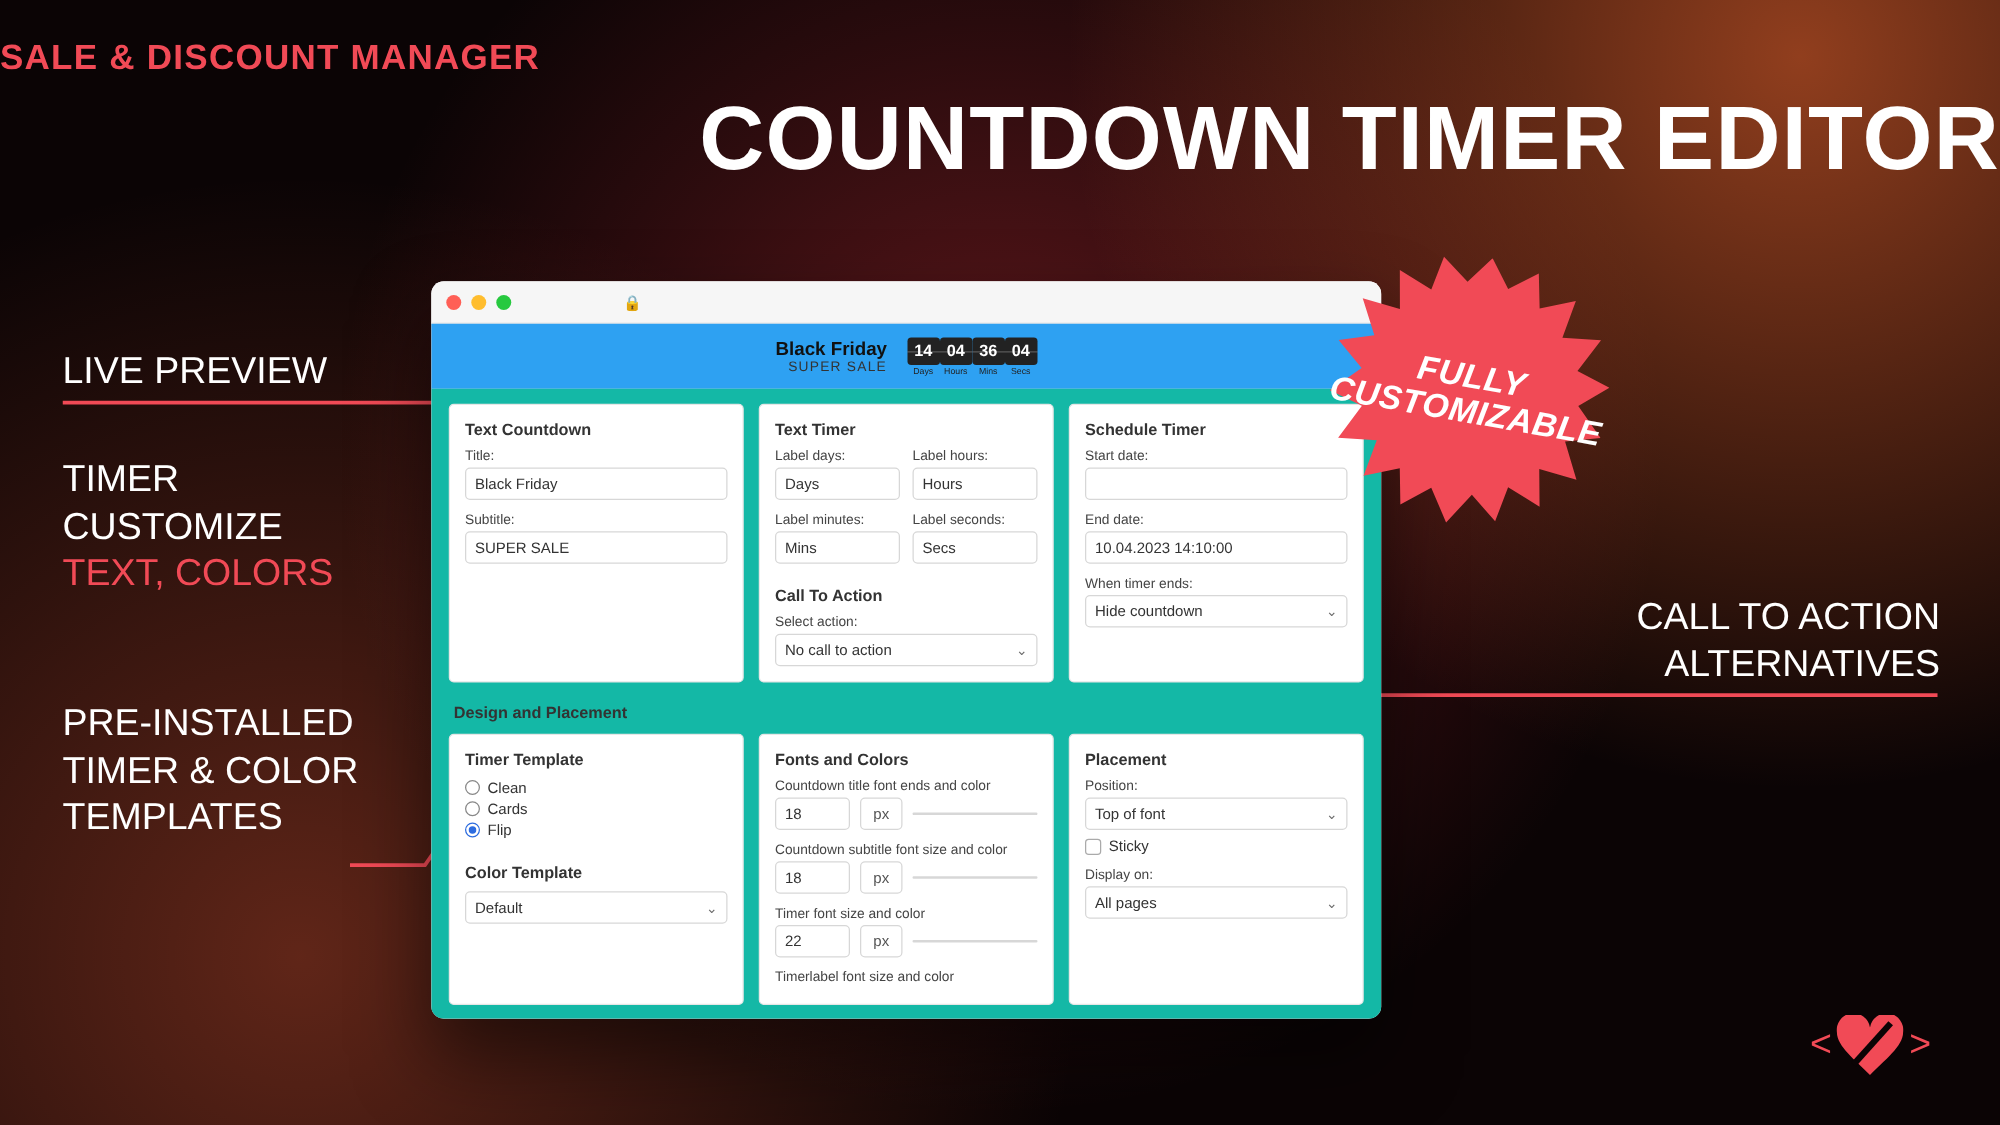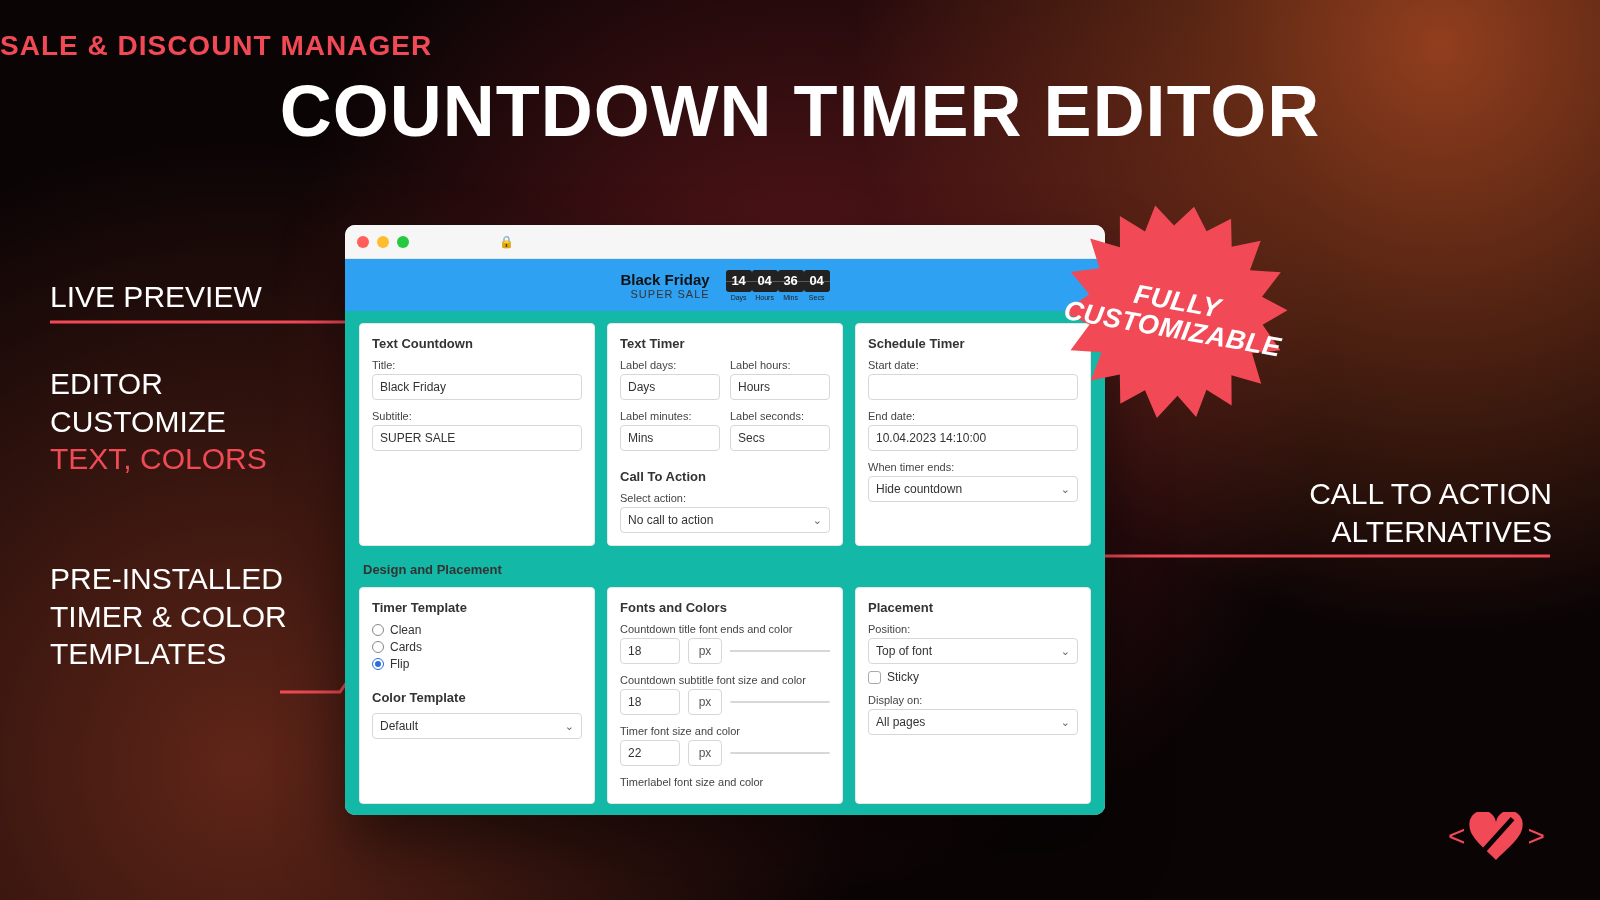--- a/index.html
+++ b/index.html
@@ -12,21 +12,21 @@
       radial-gradient(circle at 50% 40%, rgba(255,60,70,0.35), transparent 55%),
       radial-gradient(circle at 15% 85%, rgba(255,100,60,0.35), transparent 40%),
       #0b0405;
   }
   .overline {
     position: absolute; top: 30px; left: 0; right: 0;
     text-align: left; color: #f14a56; font-weight: 600; font-size: 28px; letter-spacing: 1px;
   }
   .title {
     position: absolute; top: 70px; left: 0; right: 0;
-    text-align: center; color: #fff; font-weight: 800; font-size: 72px; letter-spacing: 1px;
+    text-align: right; color: #fff; font-weight: 800; font-size: 72px; letter-spacing: 1px;
     font-family: Arial, sans-serif;
   }
   
   .callout { position: absolute; color: #fff; font-size: 30px; font-weight: 500; line-height: 1.25; }
   .callout .accent { color: #f14a56; }
   .c-live { top: 278px; left: 50px; }
   .c-custom { top: 365px; left: 50px; }
   .c-templates { top: 560px; left: 50px; }
   
   .c-cta { top: 475px; right: 48px; text-align: right; }
@@ -101,21 +101,21 @@
 </head>
 <body>
 
 <div class="bg"></div>
 
 <div class="overline">SALE &amp; DISCOUNT MANAGER</div>
 <div class="title">COUNTDOWN TIMER EDITOR</div>
 
 <div class="callout c-live">LIVE PREVIEW</div>
 <div class="callout c-custom">
-  <div>EDITOR</div>
+  <div>TIMER</div>
   <div>CUSTOMIZE</div>
   <div class="accent">TEXT, COLORS</div>
 </div>
 <div class="callout c-templates">
   <div>PRE-INSTALLED</div>
   <div>TIMER &amp; COLOR</div>
   <div>TEMPLATES</div>
 </div>
 <div class="callout c-cta">
   <div>CALL TO ACTION</div>

